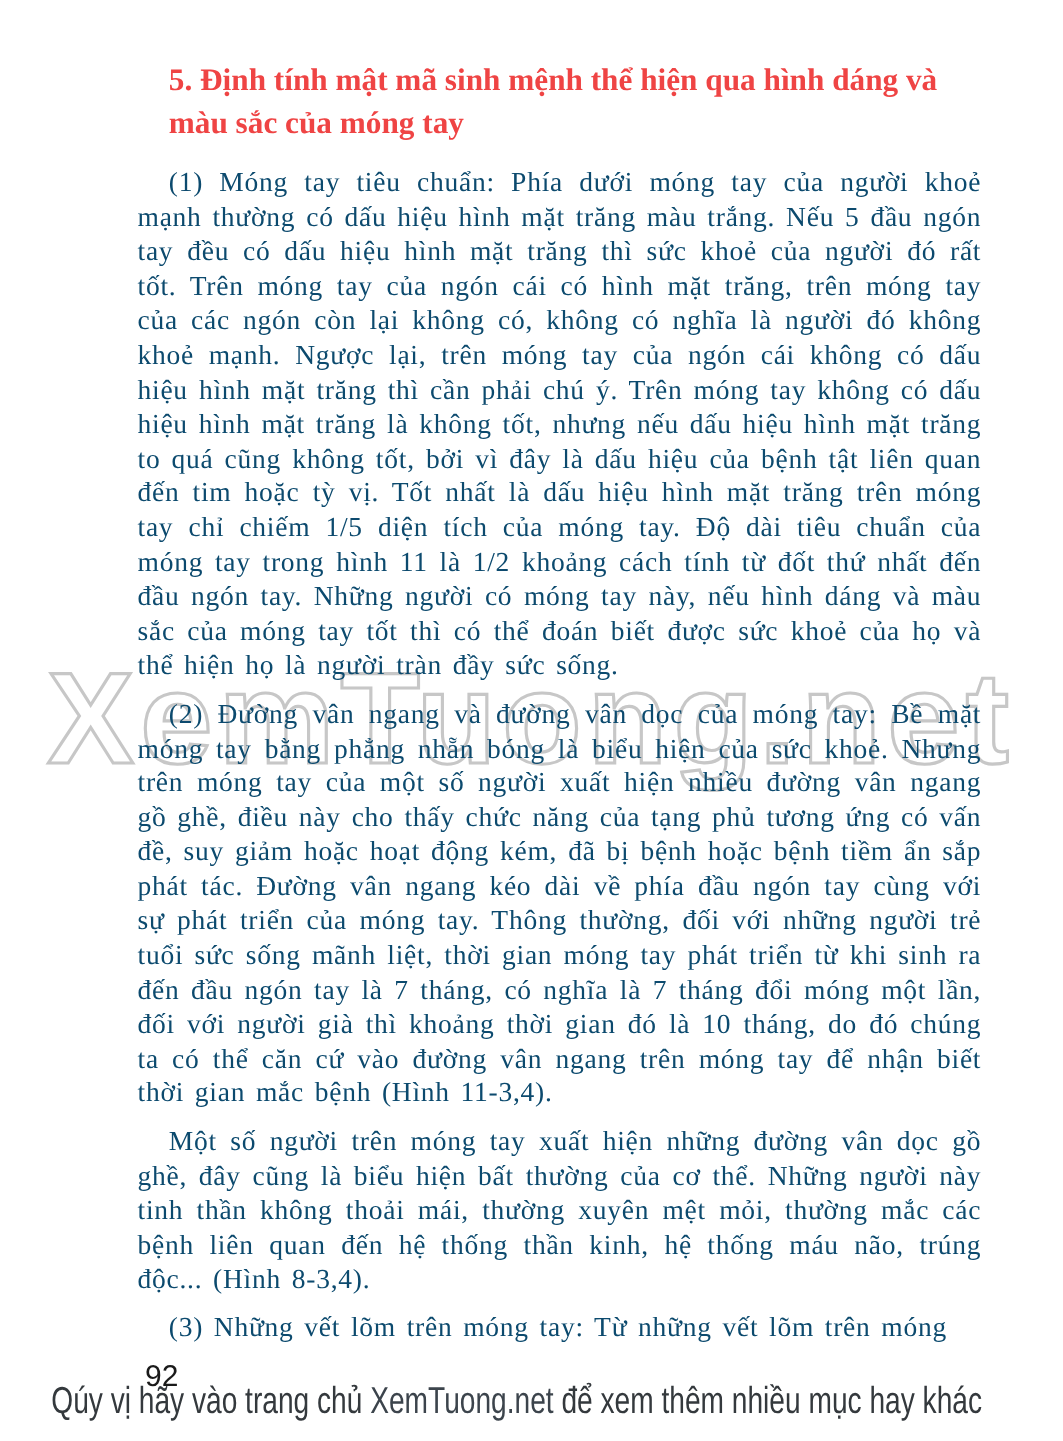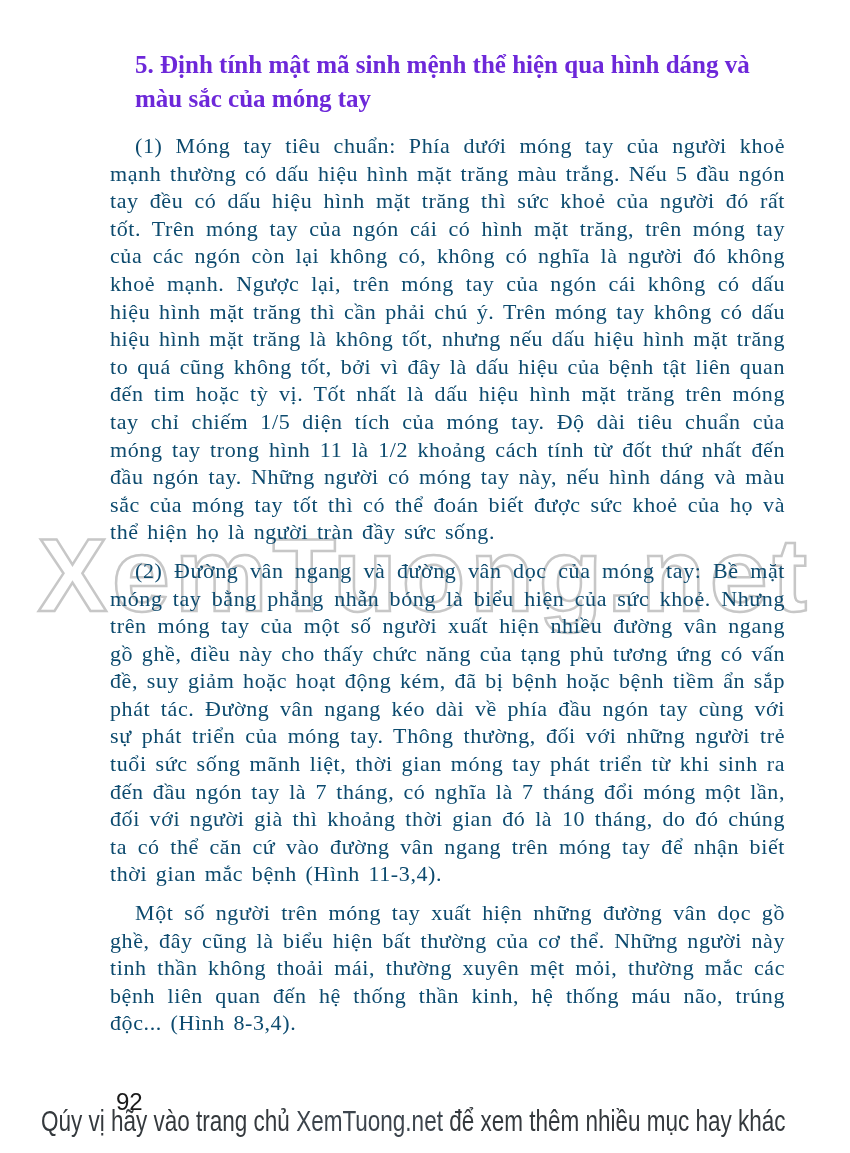--- a/index.html
+++ b/index.html
@@ -41,21 +41,21 @@
     z-index: 1;
     padding: 48px 65px 0 110px;
   }
   .title {
     font-family: "Liberation Serif", serif;
     font-weight: bold;
     font-size: 25px;
     line-height: 34px;
     margin: 0 0 16px 25px;
     max-width: 650px;
-    color: #6d28d9;
+    color: #ef4444;
   }
   .body-text p {
     margin: 11px 0 0 0;
     font-size: 22px;
     line-height: 27.6px;
     text-align: justify;
     text-indent: 25px;
     letter-spacing: 0.6px;
     word-spacing: 2.5px;
     color: #0c4a6e;
@@ -101,20 +101,21 @@
 
   <div class="watermark">XemTuong.net</div>
 
   <div class="content">
     <h1 class="title">5. Định tính mật mã sinh mệnh thể hiện qua hình dáng và màu sắc của móng tay</h1>
 
     <div class="body-text">
       <p>(1) Móng tay tiêu chuẩn: Phía dưới móng tay của người khoẻ mạnh thường có dấu hiệu hình mặt trăng màu trắng. Nếu 5 đầu ngón tay đều có dấu hiệu hình mặt trăng thì sức khoẻ của người đó rất tốt. Trên móng tay của ngón cái có hình mặt trăng, trên móng tay của các ngón còn lại không có, không có nghĩa là người đó không khoẻ mạnh. Ngược lại, trên móng tay của ngón cái không có dấu hiệu hình mặt trăng thì cần phải chú ý. Trên móng tay không có dấu hiệu hình mặt trăng là không tốt, nhưng nếu dấu hiệu hình mặt trăng to quá cũng không tốt, bởi vì đây là dấu hiệu của bệnh tật liên quan đến tim hoặc tỳ vị. Tốt nhất là dấu hiệu hình mặt trăng trên móng tay chỉ chiếm 1/5 diện tích của móng tay. Độ dài tiêu chuẩn của móng tay trong hình 11 là 1/2 khoảng cách tính từ đốt thứ nhất đến đầu ngón tay. Những người có móng tay này, nếu hình dáng và màu sắc của móng tay tốt thì có thể đoán biết được sức khoẻ của họ và thể hiện họ là người tràn đầy sức sống.</p>
       <p>(2) Đường vân ngang và đường vân dọc của móng tay: Bề mặt móng tay bằng phẳng nhẵn bóng là biểu hiện của sức khoẻ. Nhưng trên móng tay của một số người xuất hiện nhiều đường vân ngang gồ ghề, điều này cho thấy chức năng của tạng phủ tương ứng có vấn đề, suy giảm hoặc hoạt động kém, đã bị bệnh hoặc bệnh tiềm ẩn sắp phát tác. Đường vân ngang kéo dài về phía đầu ngón tay cùng với sự phát triển của móng tay. Thông thường, đối với những người trẻ tuổi sức sống mãnh liệt, thời gian móng tay phát triển từ khi sinh ra đến đầu ngón tay là 7 tháng, có nghĩa là 7 tháng đổi móng một lần, đối với người già thì khoảng thời gian đó là 10 tháng, do đó chúng ta có thể căn cứ vào đường vân ngang trên móng tay để nhận biết thời gian mắc bệnh (Hình 11-3,4).</p>
       <p>Một số người trên móng tay xuất hiện những đường vân dọc gồ ghề, đây cũng là biểu hiện bất thường của cơ thể. Những người này tinh thần không thoải mái, thường xuyên mệt mỏi, thường mắc các bệnh liên quan đến hệ thống thần kinh, hệ thống máu não, trúng độc... (Hình 8-3,4).</p>
+      <p class="p-clip">(3) Những vết lõm trên móng tay: Từ những vết lõm trên móng</p>
     </div>
   </div>
 
   <div class="page-number">92</div>
 
   <div class="footer-banner">
     <span>Qúy vị hãy vào trang chủ </span><span class="brand">XemTuong.net</span><span> để xem thêm nhiều mục hay khác</span>
   </div>
 
 </div>

